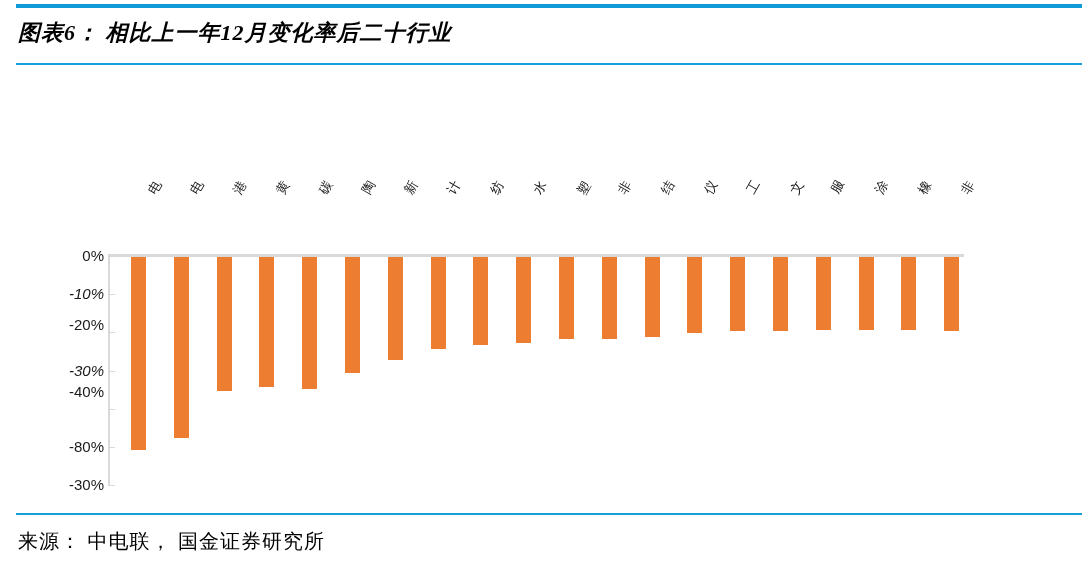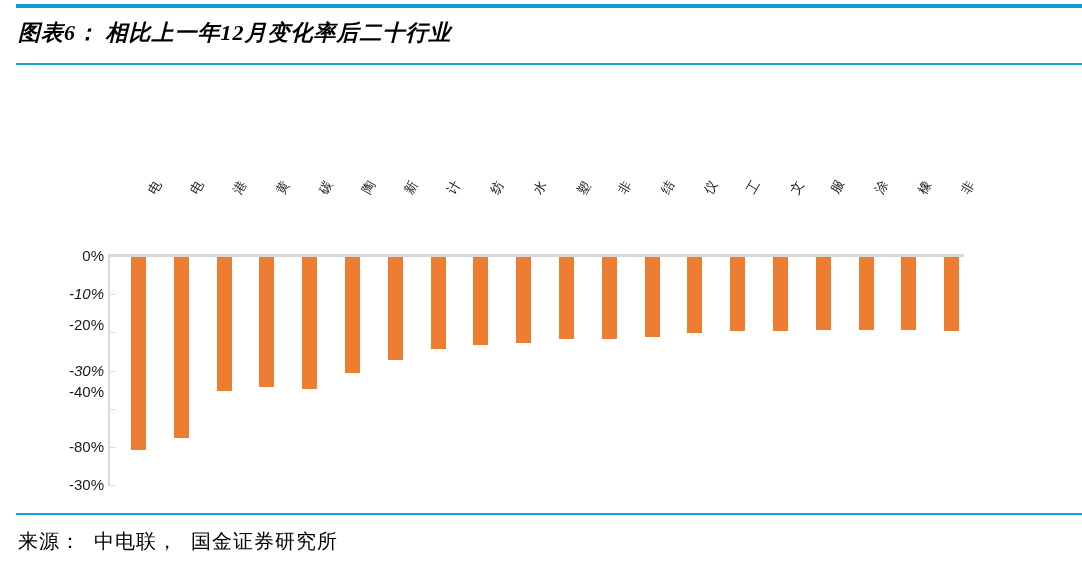--- a/index.html
+++ b/index.html
@@ -52,21 +52,21 @@
     font-size: 22px;
     letter-spacing: 1px;
     white-space: nowrap;
     color: #000;
   }
 
   #source-note {
     position: absolute;
     left: 10px;
     top: 528px;
-    font-family: Liberation Mono, monospace;
+    font-family: Liberation Sans, sans-serif;
     font-size: 20px;
     letter-spacing: 1px;
     white-space: nowrap;
     color: #000;
   }
 
   
   #plot-area {
     position: absolute;
     left: 0;

